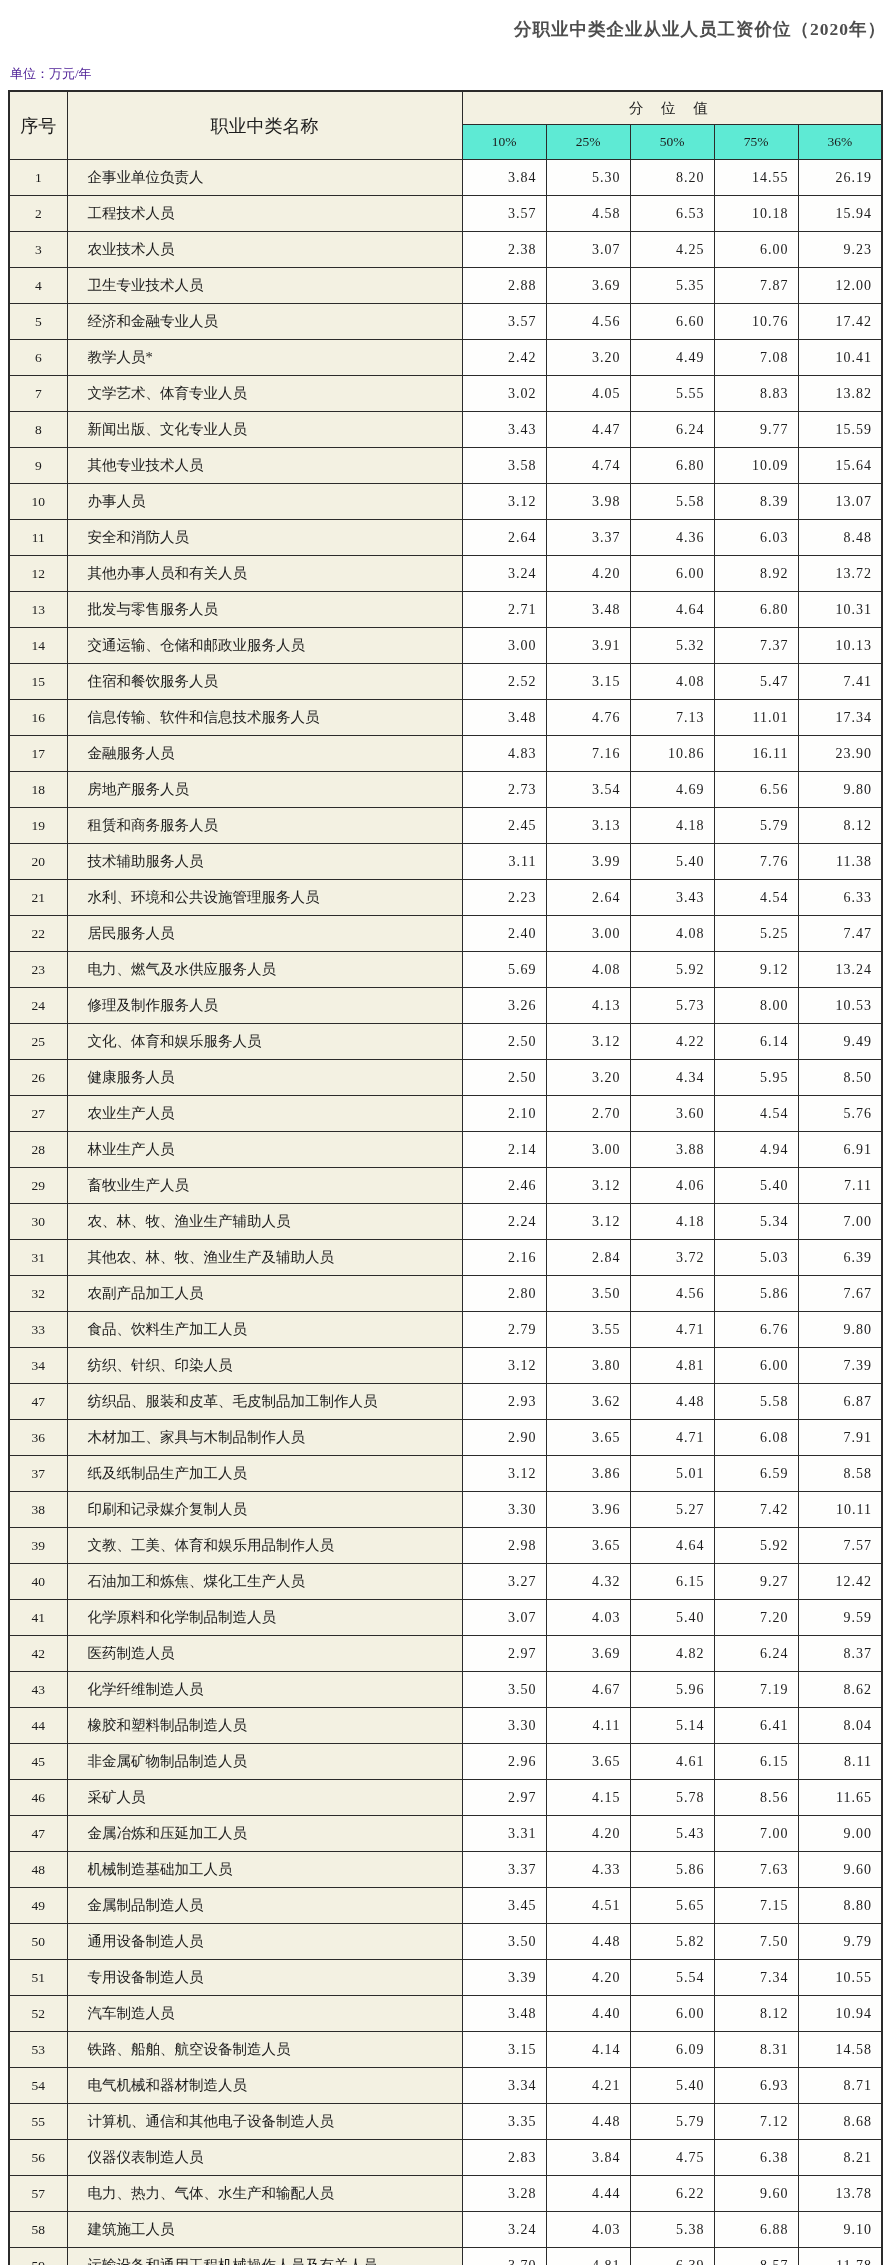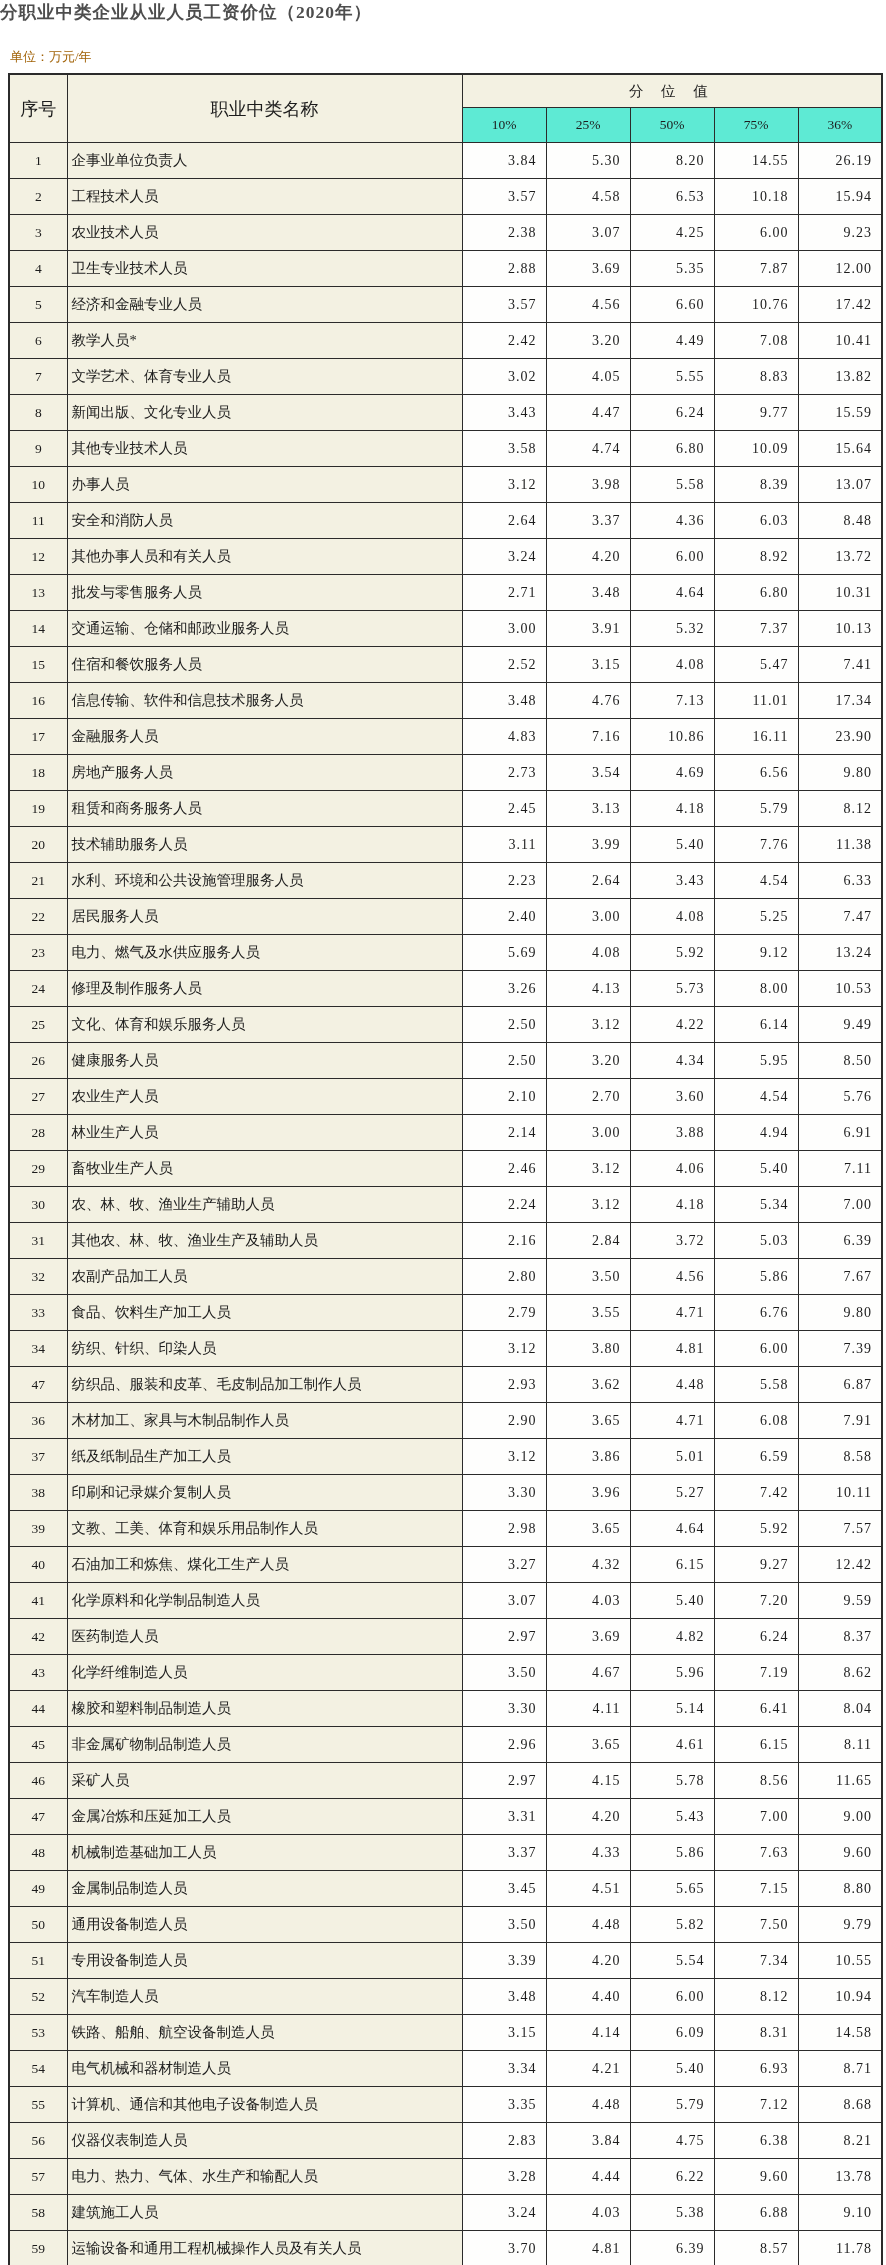--- a/index.html
+++ b/index.html
@@ -8,30 +8,31 @@
     background: #ffffff;
     width: 886px;
     height: 2265px;
     overflow: hidden;
     font-family: "Liberation Serif", "DejaVu Serif", serif;
     color: #1c1c1c;
   }
   .page { width: 886px; }
   .title {
     margin: 0;
-    text-align: left;
+    padding-top: 17px;
+    text-align: right;
     font-size: 17.5px;
     font-weight: bold;
     color: #4d4d4d;
     letter-spacing: 1px;
   }
   .unit {
     margin: 24px 0 7px 10px;
     font-size: 13px;
-    color: #a16207;
+    color: #4c1d95;
   }
   table.wage-table {
     border-collapse: collapse;
     table-layout: fixed;
     margin-left: 8px;
     border: 2px solid #2b2b2b;
   }
   .wage-table th, .wage-table td {
     border: 1px solid #2b2b2b;
     vertical-align: middle;
@@ -57,21 +58,21 @@
   }
   td.idx {
     background: #f3f1e2;
     text-align: center;
     font-size: 13.5px;
     height: 33px;
   }
   td.name {
     background: #f3f1e2;
     text-align: left;
-    padding-left: 4px;
+    padding-left: 20px;
     font-size: 14.5px;
     height: 33px;
   }
   td.num {
     background: #fefefd;
     text-align: right;
     padding-right: 9px;
     font-size: 14px;
     letter-spacing: 1px;
     height: 33px;

